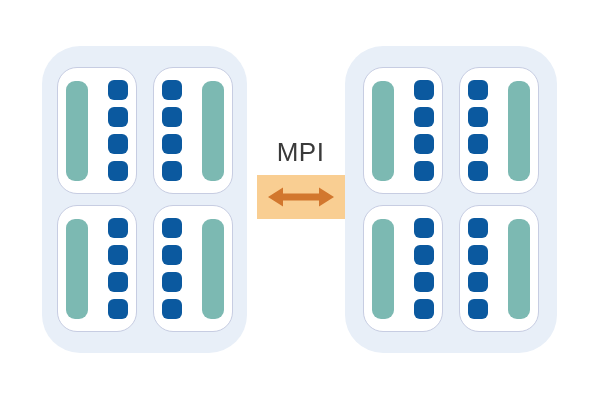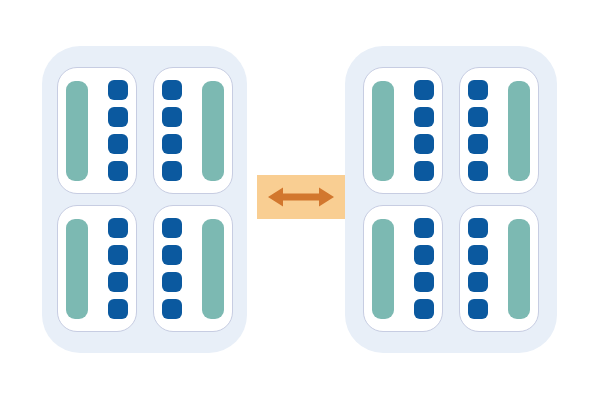--- a/index.html
+++ b/index.html
@@ -114,20 +114,21 @@
         <div class="bar"></div>
         <div class="squares">
           <div class="square"></div>
           <div class="square"></div>
           <div class="square"></div>
           <div class="square"></div>
         </div>
       </div>
     </div>
 
+  <div class="mpi-label">MPI</div>
 
   <div class="mpi-box">
     <svg width="70" height="24" viewBox="0 0 70 24" aria-hidden="true">
       <path class="arrow-path" d="M17 2.5 L2 12 L17 21.5 L17 15.6 L53 15.6 L53 21.5 L68 12 L53 2.5 L53 8.4 L17 8.4 Z" fill="#D2772E"></path>
     </svg>
   </div>
 
   <div class="node node-right">
       <div class="card">
         <div class="bar"></div>

